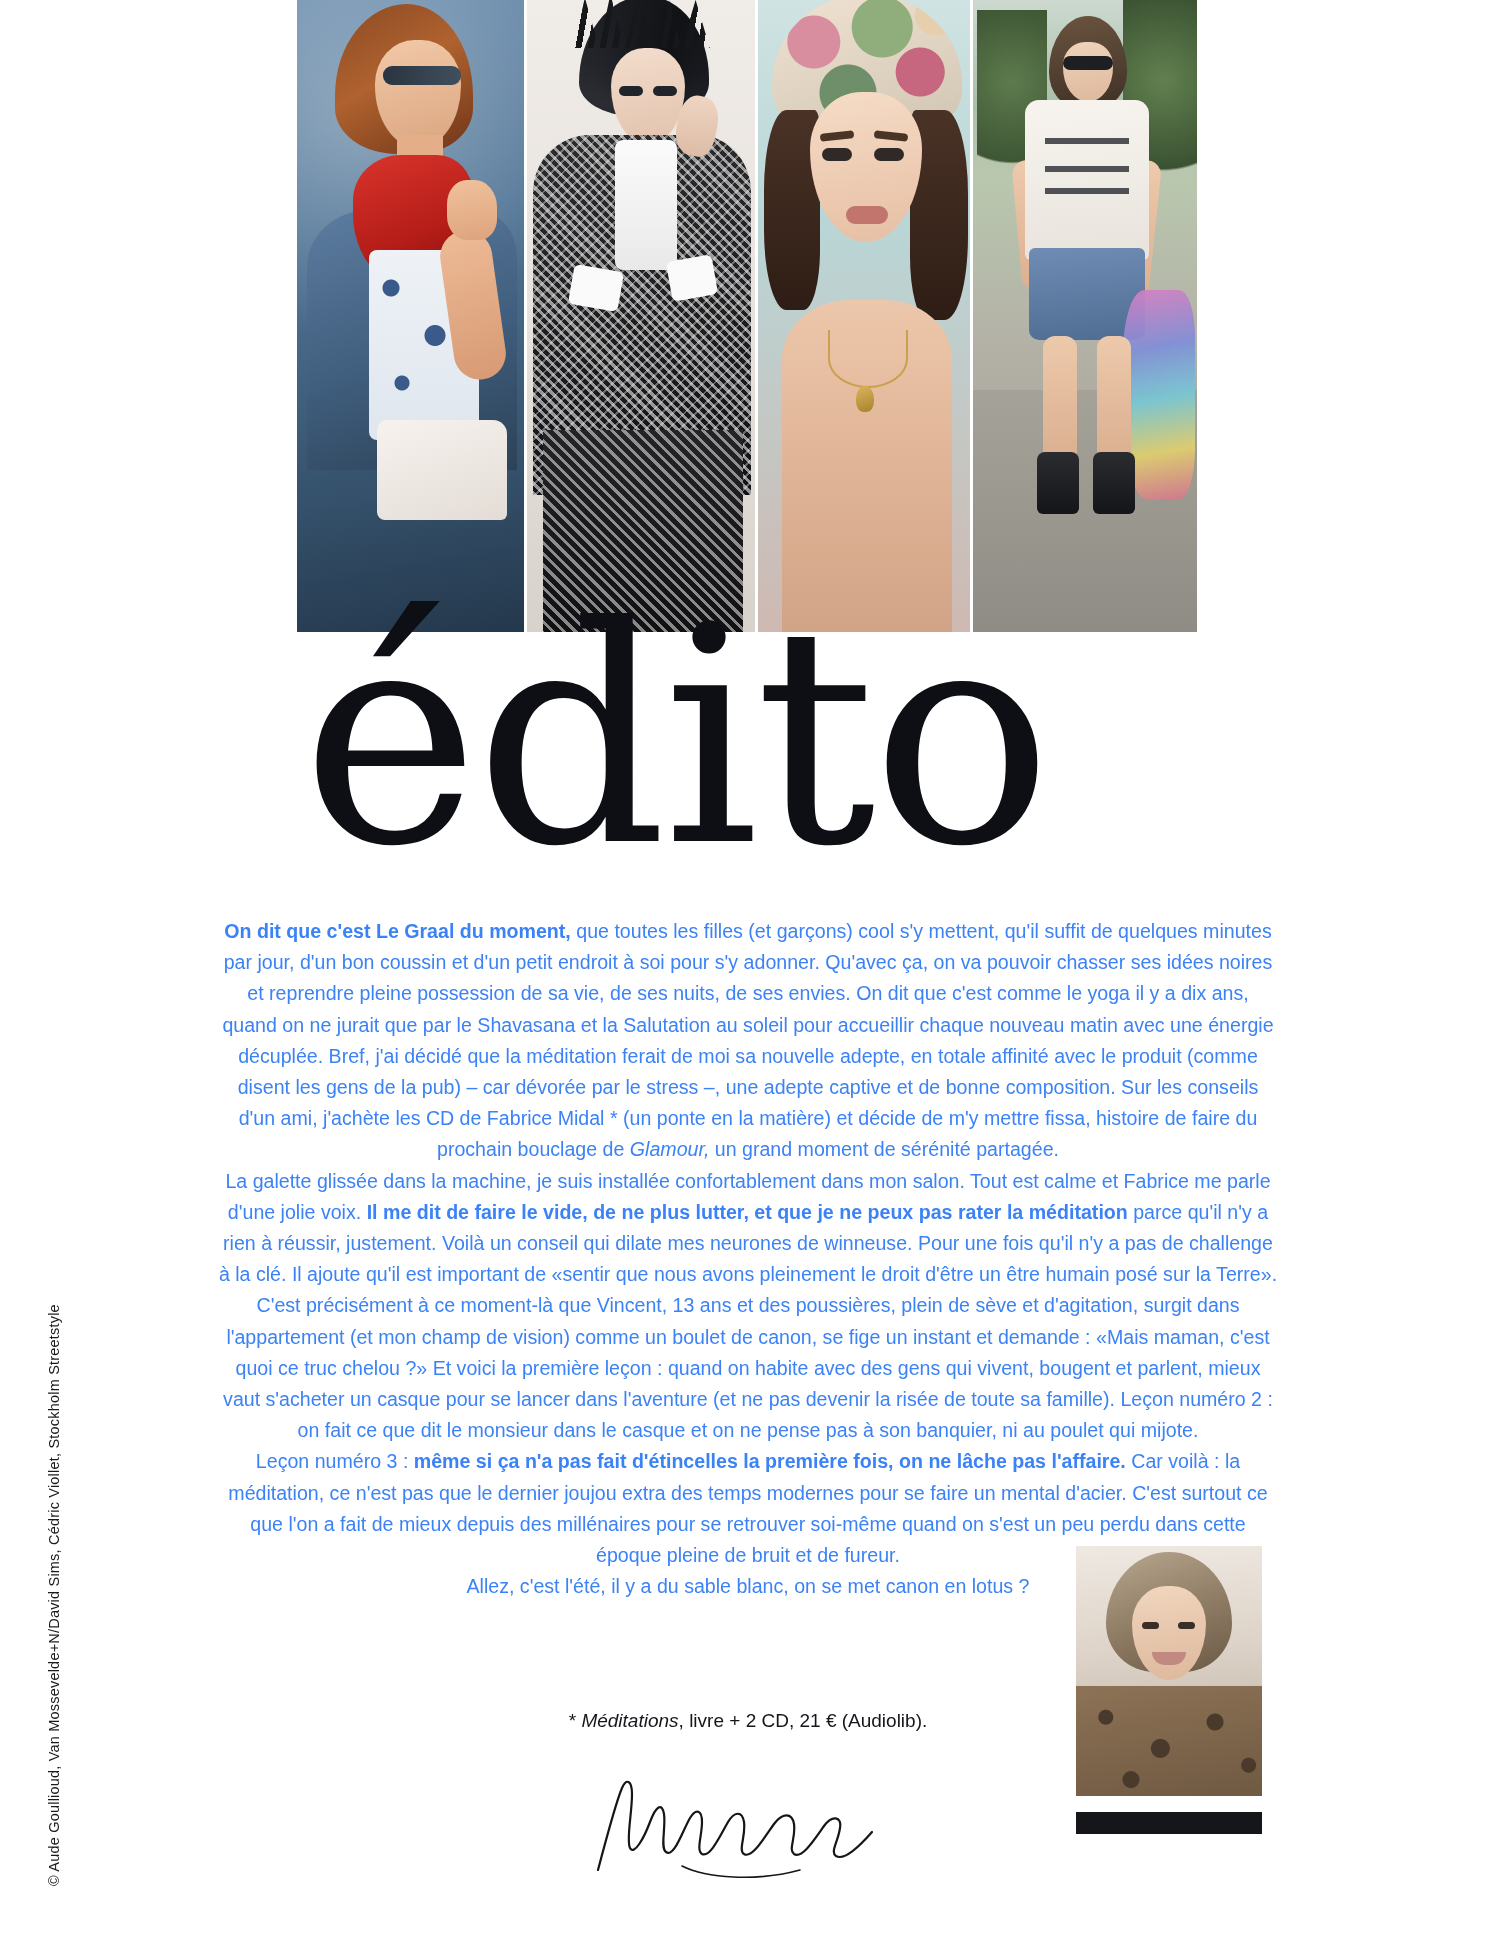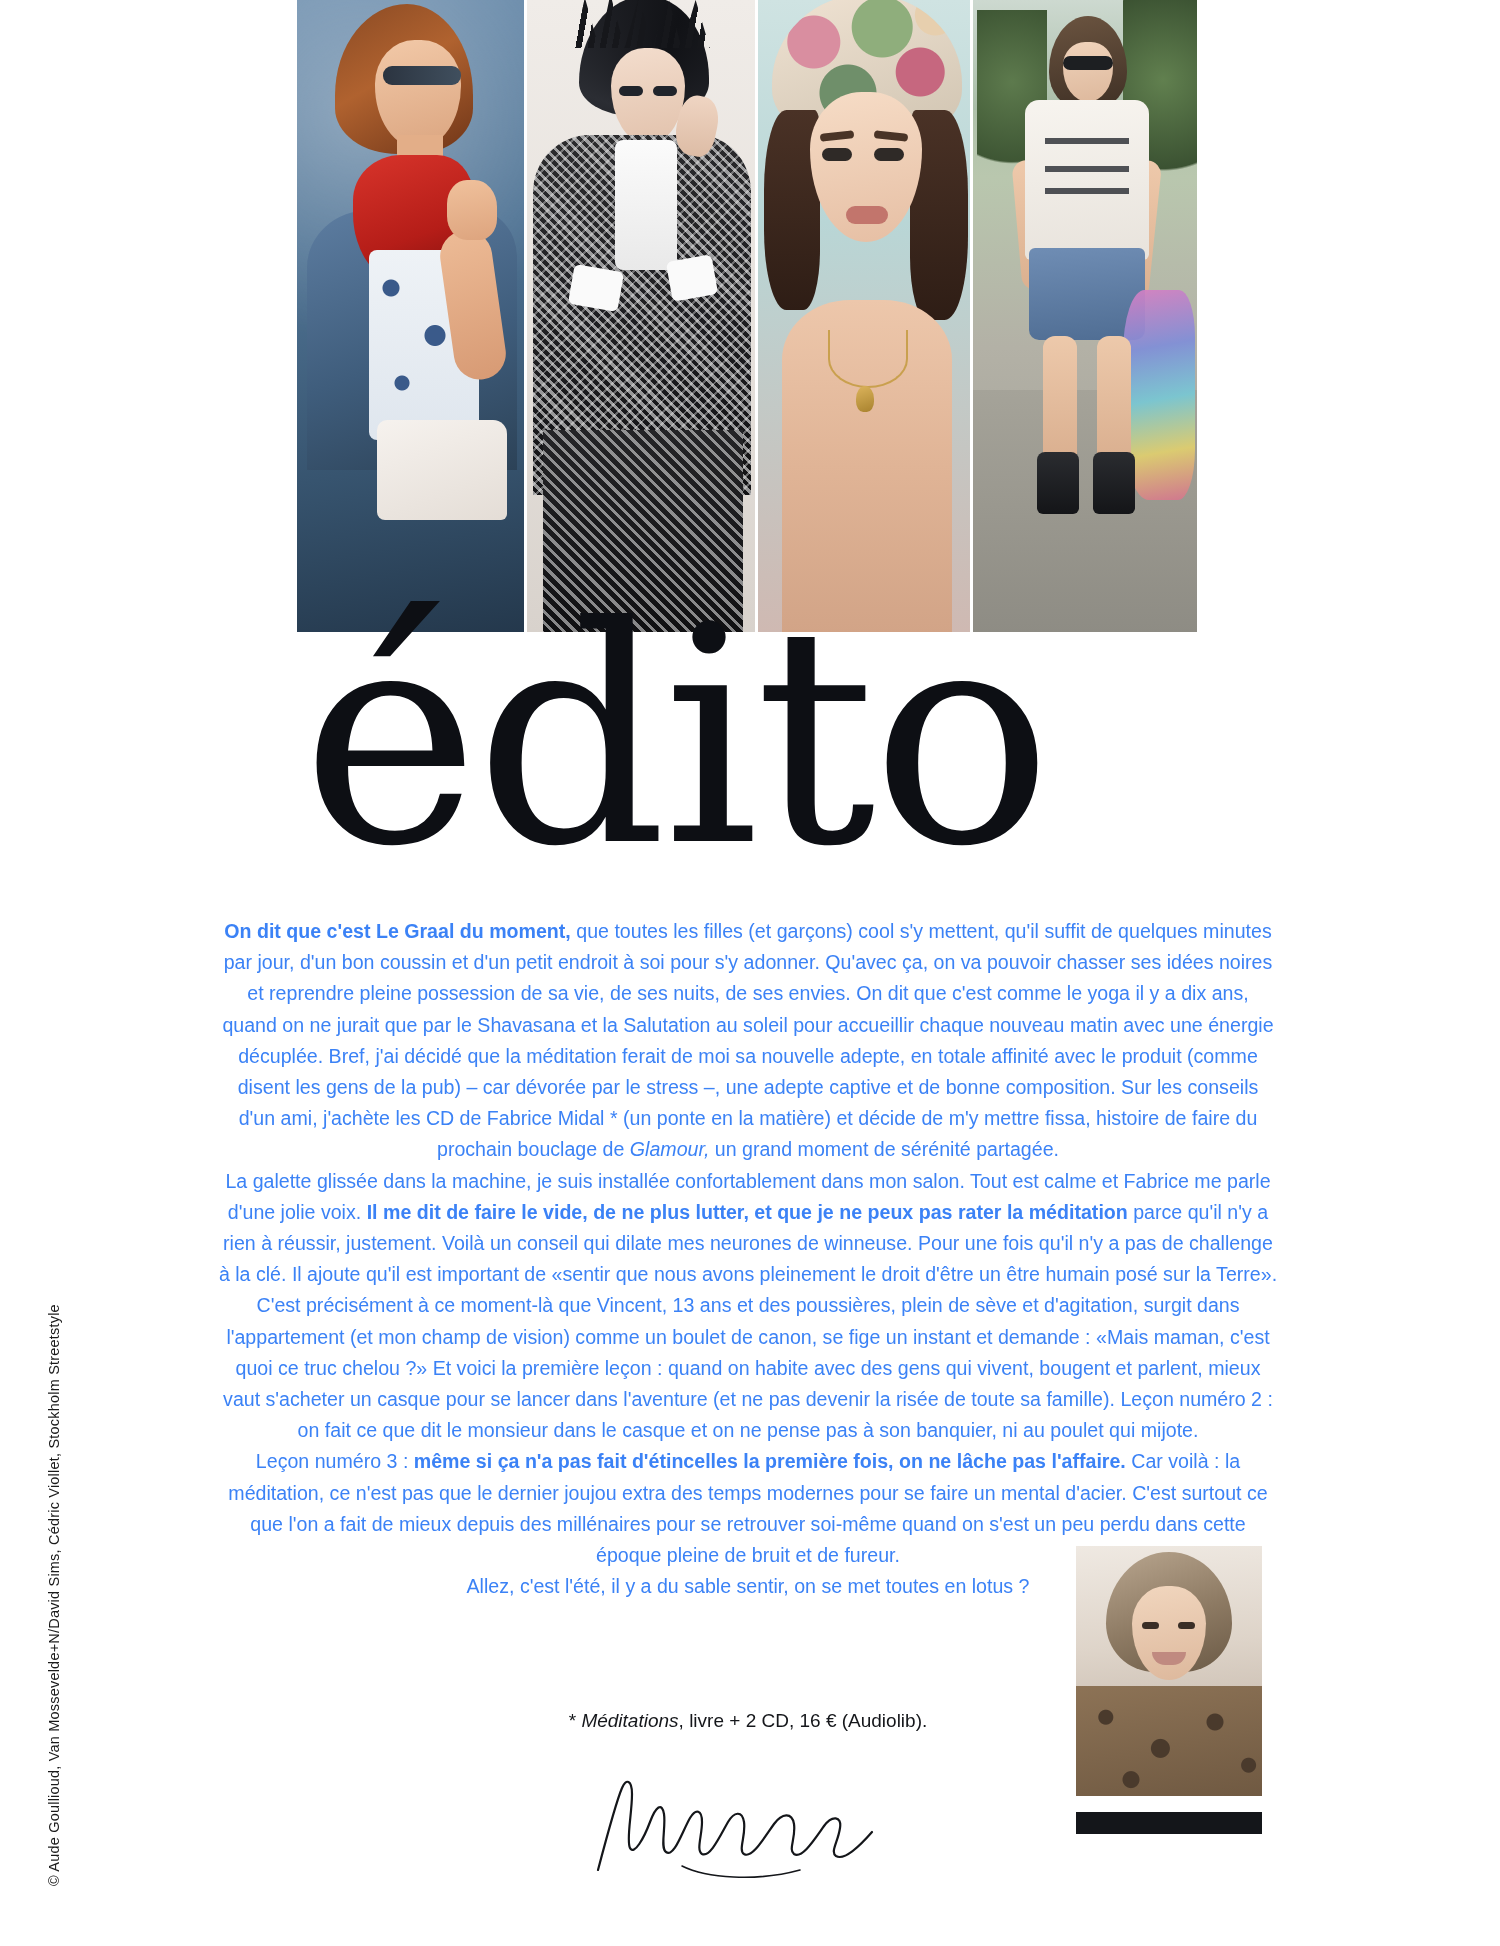--- a/index.html
+++ b/index.html
@@ -508,24 +508,24 @@
 
   </div>
 
   <div id="masthead">édito</div>
 
   <div id="article">
     <p><span class="lead">On dit que c'est Le Graal du moment,</span><span> que toutes les filles (et garçons) cool s'y mettent, qu'il suffit de quelques minutes par jour, d'un bon coussin et d'un petit endroit à soi pour s'y adonner. Qu'avec ça, on va pouvoir chasser ses idées noires et reprendre pleine possession de sa vie, de ses nuits, de ses envies. On dit que c'est comme le yoga il y a dix ans, quand on ne jurait que par le Shavasana et la Salutation au soleil pour accueillir chaque nouveau matin avec une énergie décuplée. Bref, j'ai décidé que la méditation ferait de moi sa nouvelle adepte, en totale affinité avec le produit (comme disent les gens de la pub) – car dévorée par le stress –, une adepte captive et de bonne composition. Sur les conseils d'un ami, j'achète les CD de Fabrice Midal * (un ponte en la matière) et décide de m'y mettre fissa, histoire de faire du prochain bouclage de </span><span class="i">Glamour,</span><span> un grand moment de sérénité partagée.</span></p>
     <p><span>La galette glissée dans la machine, je suis installée confortablement dans mon salon. Tout est calme et Fabrice me parle d'une jolie voix. </span><span class="b">Il me dit de faire le vide, de ne plus lutter, et que je ne peux pas rater la méditation</span><span> parce qu'il n'y a rien à réussir, justement. Voilà un conseil qui dilate mes neurones de winneuse. Pour une fois qu'il n'y a pas de challenge à la clé. Il ajoute qu'il est important de «sentir que nous avons pleinement le droit d'être un être humain posé sur la Terre».</span></p>
     <p><span>C'est précisément à ce moment-là que Vincent, 13 ans et des poussières, plein de sève et d'agitation, surgit dans l'appartement (et mon champ de vision) comme un boulet de canon, se fige un instant et demande : «Mais maman, c'est quoi ce truc chelou ?» Et voici la première leçon : quand on habite avec des gens qui vivent, bougent et parlent, mieux vaut s'acheter un casque pour se lancer dans l'aventure (et ne pas devenir la risée de toute sa famille). Leçon numéro 2 : on fait ce que dit le monsieur dans le casque et on ne pense pas à son banquier, ni au poulet qui mijote.</span></p>
     <p><span>Leçon numéro 3 : </span><span class="b">même si ça n'a pas fait d'étincelles la première fois, on ne lâche pas l'affaire.</span><span> Car voilà : la méditation, ce n'est pas que le dernier joujou extra des temps modernes pour se faire un mental d'acier. C'est surtout ce que l'on a fait de mieux depuis des millénaires pour se retrouver soi-même quand on s'est un peu perdu dans cette époque pleine de bruit et de fureur.</span></p>
-    <p><span>Allez, c'est l'été, il y a du sable sentir, on se met toutes en lotus ?</span></p>
+    <p><span>Allez, c'est l'été, il y a du sable blanc, on se met canon en lotus ?</span></p>
   </div>
 
-  <div id="footnote"><span>* </span><span class="i">Méditations</span><span>, livre + 2 CD, 16 € (Audiolib).</span></div>
+  <div id="footnote"><span>* </span><span class="i">Méditations</span><span>, livre + 2 CD, 21 € (Audiolib).</span></div>
 
   <svg id="signature" viewBox="0 0 300 120" xmlns="http://www.w3.org/2000/svg">
     <path d="M12 104 C22 66, 30 36, 36 22 C40 12, 46 14, 46 28 C46 48, 40 74, 44 82 C48 90, 58 72, 64 56 C70 40, 76 36, 78 48 C80 62, 74 82, 80 86 C88 92, 96 66, 104 52 C110 42, 116 44, 116 56 C116 70, 110 84, 116 88 C124 92, 134 70, 142 56 C148 46, 156 44, 158 56 C160 70, 152 84, 158 88 C166 93, 178 72, 188 58 C196 47, 206 46, 208 58 C210 72, 202 84, 208 88 C216 93, 228 74, 238 60 C246 49, 256 50, 254 62 C252 76, 244 86, 250 90 C258 95, 272 82, 286 66" fill="none" stroke="#14161a" stroke-width="2.2" stroke-linecap="round"></path>
     <path d="M96 100 C120 112, 170 116, 214 104" fill="none" stroke="#14161a" stroke-width="1.6" stroke-linecap="round"></path>
   </svg>
 
   <div id="portrait">
     <div class="bg"></div>
     <div class="hair"></div>
     <div class="face"></div>

